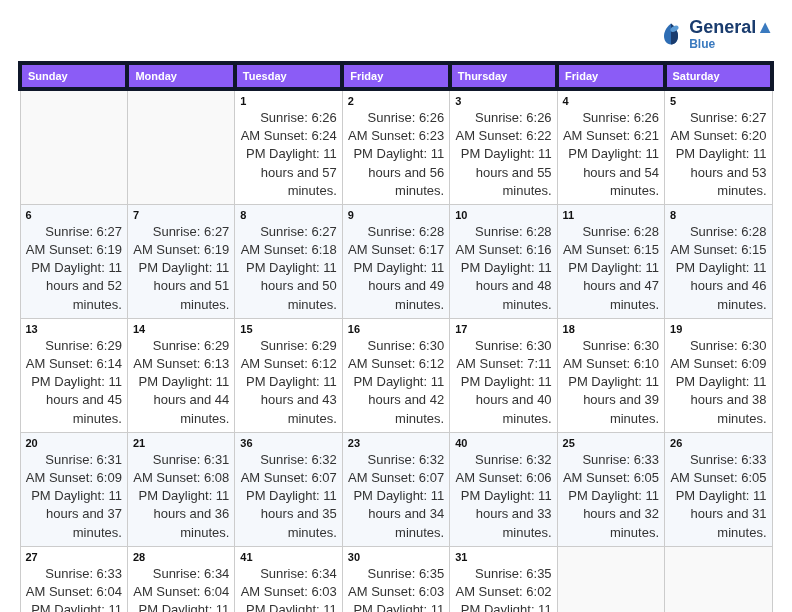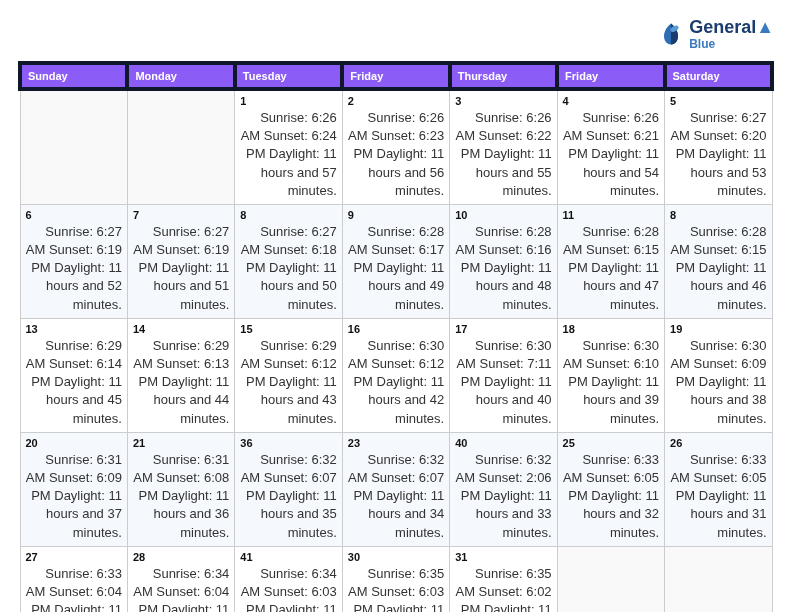--- a/index.html
+++ b/index.html
@@ -274,21 +274,21 @@
           </td>
           <td>
             <span class="day-num">23</span>
             <div class="day-info">Sunrise: 6:32 AM
 Sunset: 6:07 PM
 Daylight: 11 hours and 34 minutes.</div>
           </td>
           <td>
             <span class="day-num">40</span>
             <div class="day-info">Sunrise: 6:32 AM
-Sunset: 2:06 PM
+Sunset: 6:06 PM
 Daylight: 11 hours and 33 minutes.</div>
           </td>
           <td>
             <span class="day-num">25</span>
             <div class="day-info">Sunrise: 6:33 AM
 Sunset: 6:05 PM
 Daylight: 11 hours and 32 minutes.</div>
           </td>
           <td>
             <span class="day-num">26</span>

